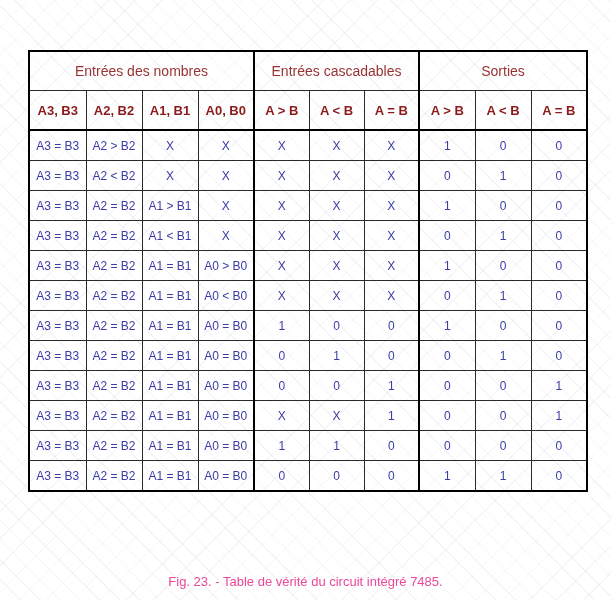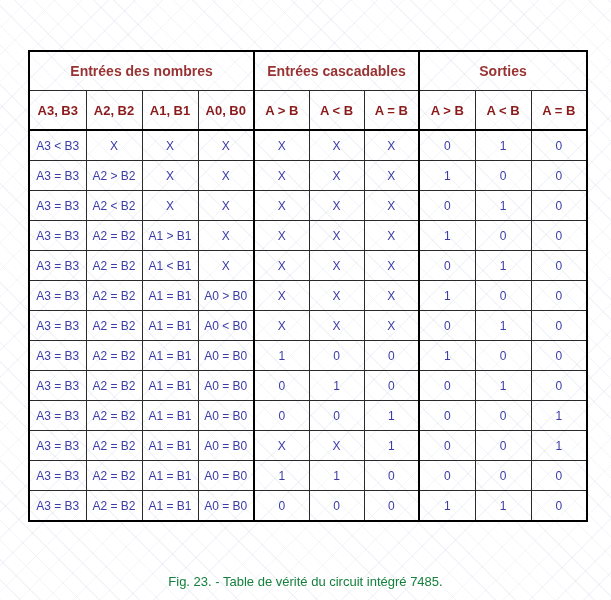--- a/index.html
+++ b/index.html
@@ -39,21 +39,21 @@
     border: 1px solid #2a2a2a;
     text-align: center;
     vertical-align: middle;
     padding: 0;
     overflow: hidden;
     white-space: nowrap;
   }
   tr.group-row th {
     height: 38px;
     font-size: 14px;
-    font-weight: bold;
+    font-weight: normal;
     color: #993333;
   }
   tr.col-row th {
     height: 38px;
     font-size: 13px;
     font-weight: bold;
     color: #8B1A1A;
     border-bottom: 2px solid #000000;
   }
   tbody td {
@@ -64,21 +64,21 @@
   .thick-left {
     border-left: 2px solid #000000 !important;
   }
   .caption {
     position: absolute;
     left: 0;
     right: 0;
     top: 574px;
     text-align: center;
     font-size: 13px;
-    color: #15803d;
+    color: #ec4899;
   }
 </style>
 </head>
 <body>
 
 <table class="truth">
   <colgroup>
     <col style="width:57px">
       <col style="width:56px">
       <col style="width:56px">
@@ -104,32 +104,20 @@
       <th class="thick-left">A &gt; B</th>
       <th>A &lt; B</th>
       <th>A = B</th>
       <th class="thick-left">A &gt; B</th>
       <th>A &lt; B</th>
       <th>A = B</th>
     </tr>
   </thead>
   <tbody>
       <tr>
-        <td>A3 &lt; B3</td>
-        <td>X</td>
-        <td>X</td>
-        <td>X</td>
-        <td class="thick-left">X</td>
-        <td>X</td>
-        <td>X</td>
-        <td class="thick-left">0</td>
-        <td>1</td>
-        <td>0</td>
-      </tr>
-      <tr>
         <td>A3 = B3</td>
         <td>A2 &gt; B2</td>
         <td>X</td>
         <td>X</td>
         <td class="thick-left">X</td>
         <td>X</td>
         <td>X</td>
         <td class="thick-left">1</td>
         <td>0</td>
         <td>0</td>

